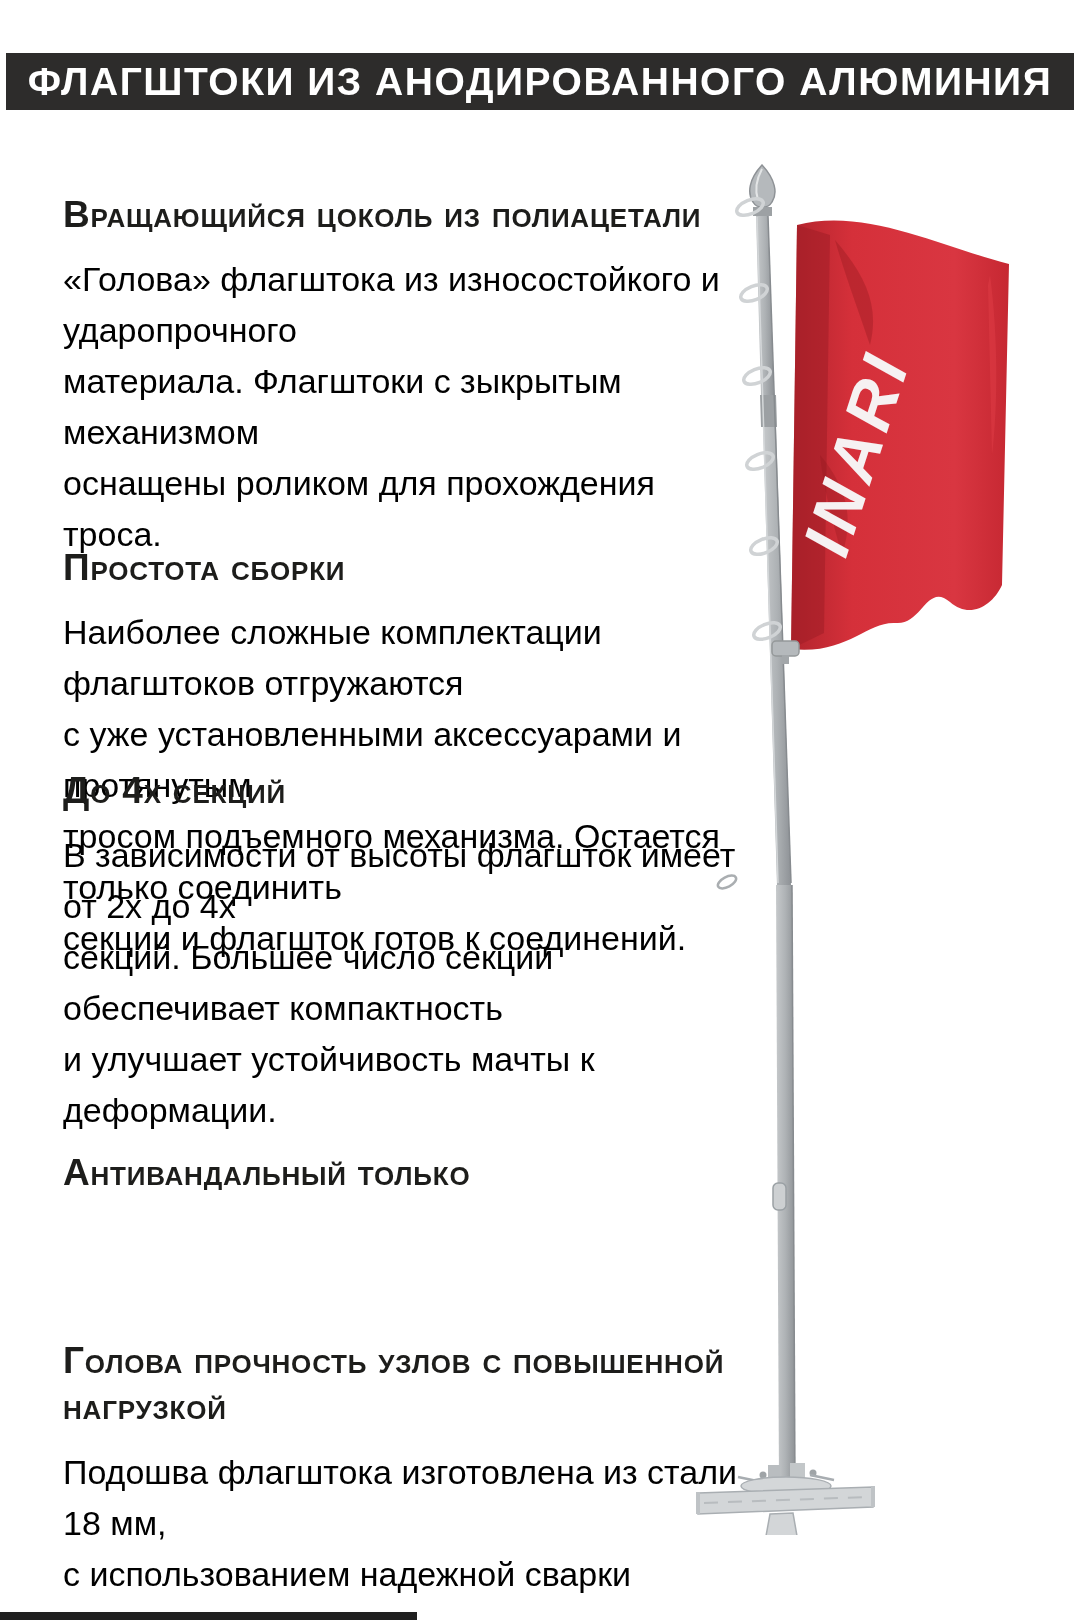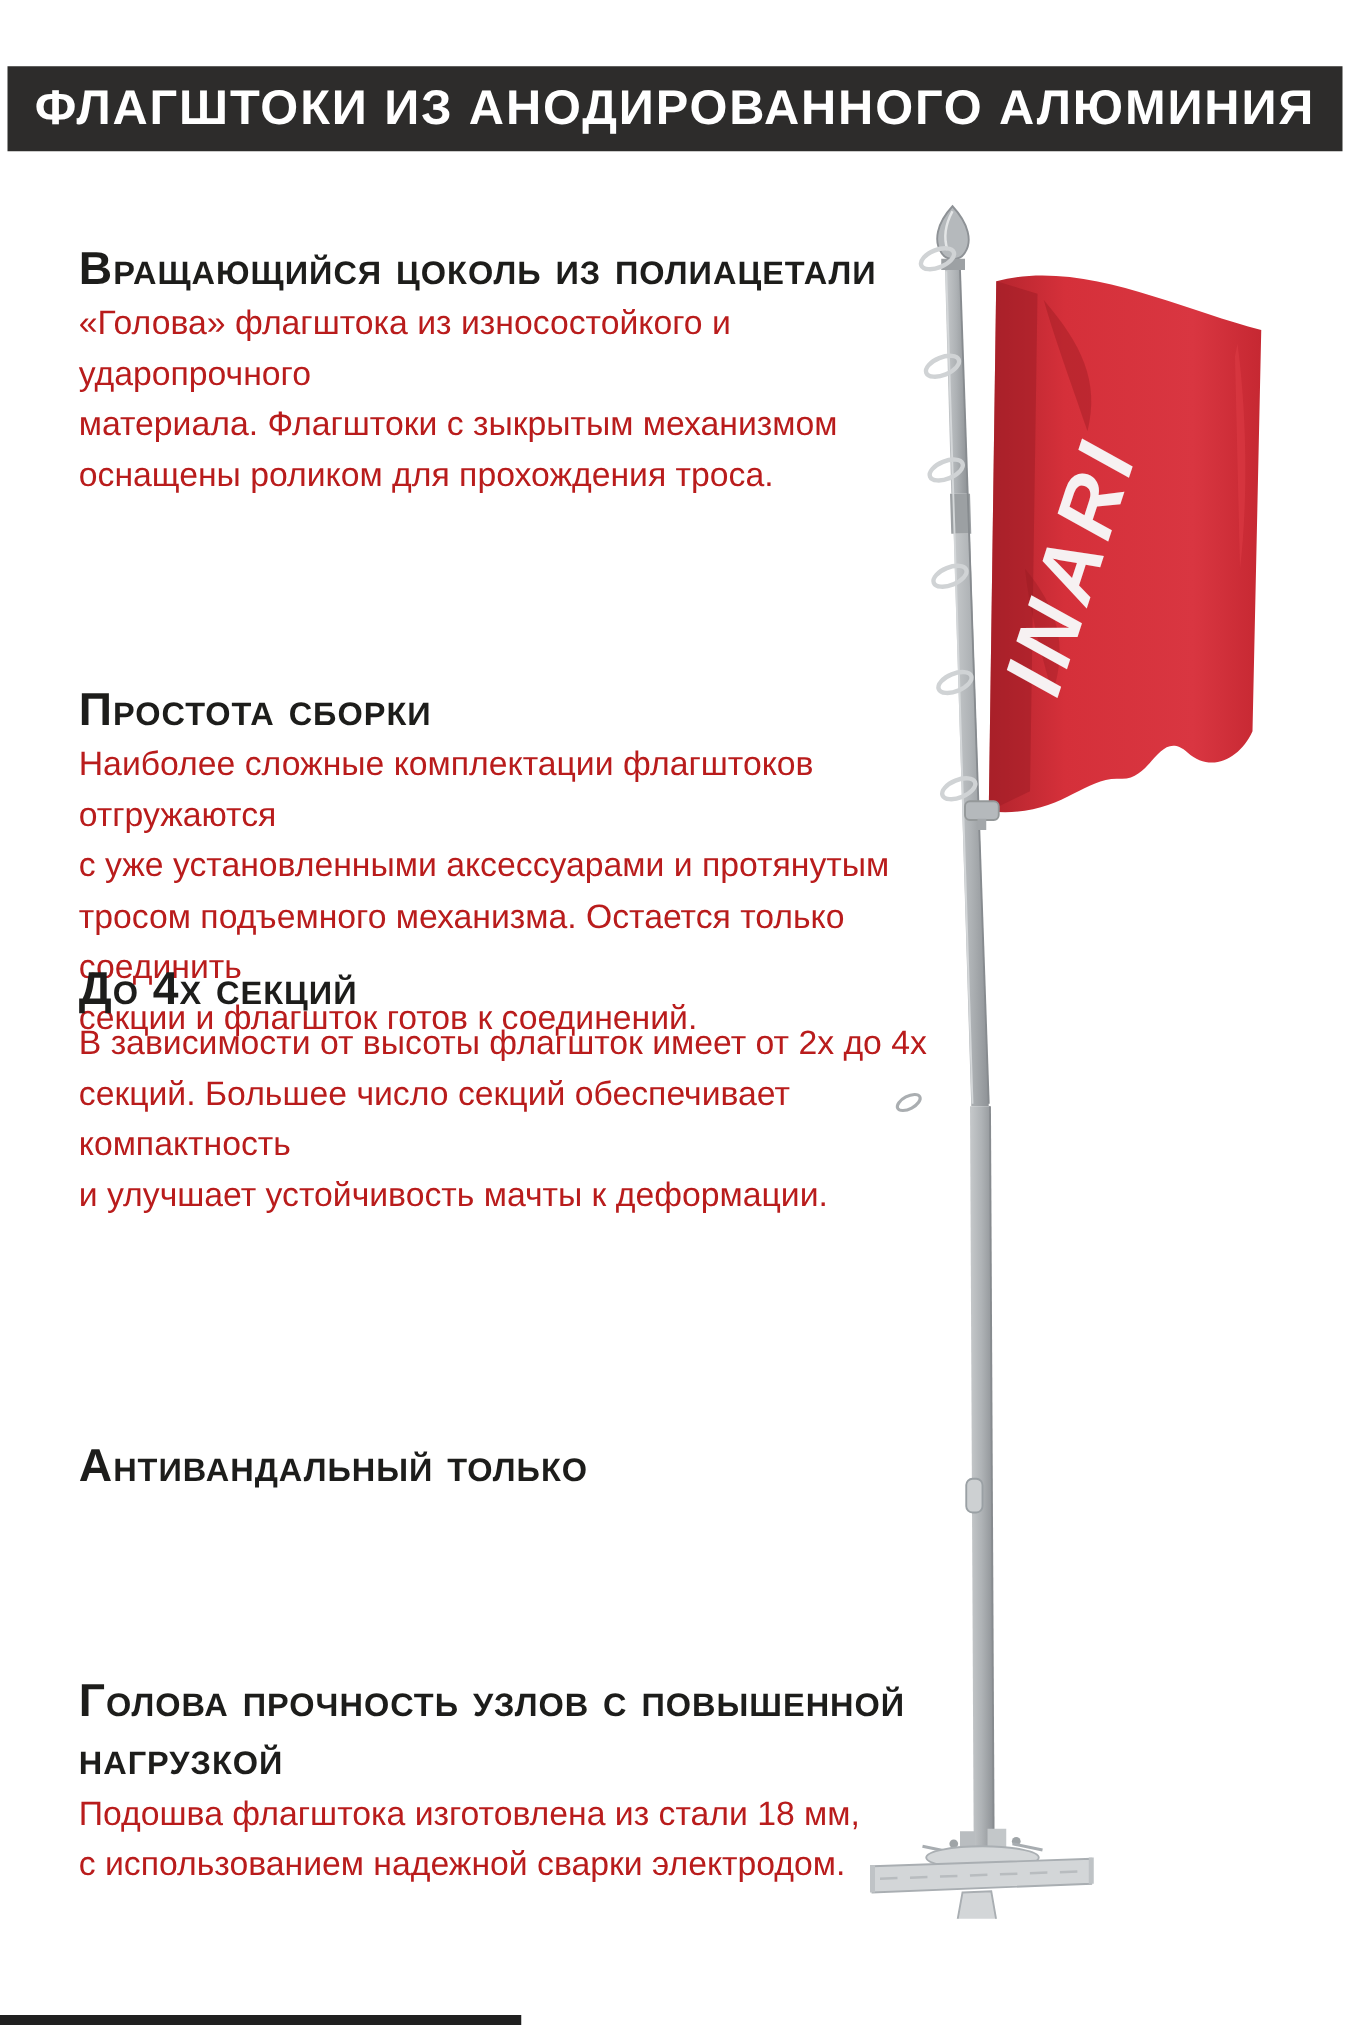--- a/index.html
+++ b/index.html
@@ -1,34 +1,34 @@
 <!DOCTYPE html>
 <html lang="ru"><head>
 <meta charset="utf-8">
 <style>
   html,body{margin:0;padding:0;background:#ffffff;}
   .page{
     position:relative;width:1080px;height:1620px;background:#ffffff;overflow:hidden;
     font-family:"Liberation Sans", sans-serif;color:#1d1d1b;
   }
   .header{
-    position:absolute;left:6px;right:6px;top:53px;height:68px;background:#2d2c2b;
+    position:absolute;left:6px;right:6px;top:53px;height:57px;background:#2d2c2b;
     display:flex;align-items:center;justify-content:center;
   }
   .header-title{
     color:#ffffff;font-size:39px;font-weight:bold;letter-spacing:1.5px;white-space:nowrap;
   }
   .section{position:absolute;left:63px;width:690px;}
   .s1{top:192px}.s2{top:383px}.s3{top:545px}.s4{top:768px}.s5{top:960px}.s6{top:1150px}.s7{top:1338px}
   .section-heading{
     font-size:37px;font-weight:bold;font-variant:small-caps;letter-spacing:0.8px;
     color:#1d1d1b;white-space:pre-line;line-height:1.25;
   }
   .section-body{
-    margin-top:0;font-size:27px;line-height:1.5;color:#b91c1c;white-space:pre-line;
+    margin-top:16px;font-size:34px;line-height:1.5;color:#000000;white-space:pre-line;
   }
   .pole-art{position:absolute;left:620px;top:155px;width:460px;height:1380px;}
   .progress-bar{
     position:absolute;left:0;top:1612px;width:417px;height:8px;background:#202020;
   }
 </style>
 </head>
 <body>
 
 <div class="page">

